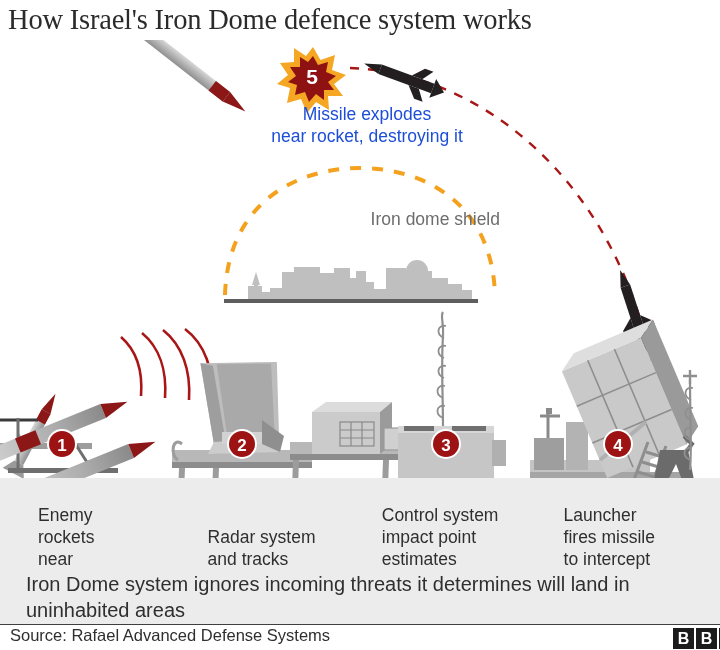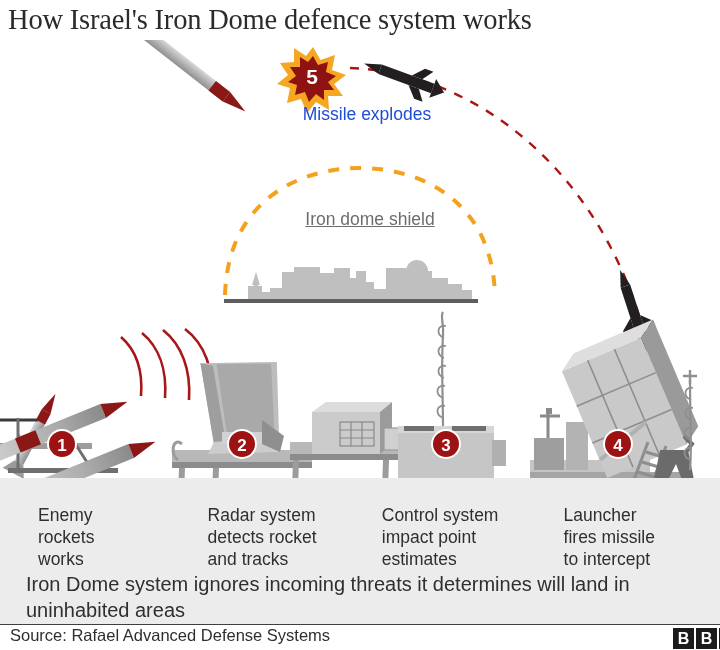--- a/index.html
+++ b/index.html
@@ -43,24 +43,23 @@
     color: #1d4ed8;
   }
   #callout-explosion {
     left: 222px; top: 104px;
     width: 290px;
   }
   #shield-label {
     position: absolute;
     left: 240px; top: 209px;
     width: 260px;
-    text-align: center;
+    text-align: right;
     font-size: 17.5px;
     color: #6d6d6d;
-    text-decoration: underline;
   }
 
   .band {
     position: absolute;
     left: 0; top: 478px;
     width: 720px; height: 147px;
     background: #ececec;
   }
   .steps {
     position: absolute;
@@ -366,35 +365,35 @@
 
         <circle cx="618" cy="404" r="15" fill="#ffffff"></circle>
         <circle cx="618" cy="404" r="13" fill="#9d1313"></circle>
         <text class="badge-num" x="618" y="411" font-size="17" text-anchor="middle">4</text>
       </g>
     </svg>
   </div>
 
   <div class="callout" id="callout-explosion">
     <div>Missile explodes</div>
+    <div>near rocket, destroying it</div>
   </div>
 
   <div id="shield-label">Iron dome shield</div>
 
   <div class="band"></div>
 
   <div class="steps">
     <div class="step-label s1">
       <div>Enemy</div>
       <div>rockets</div>
-      <div>works</div>
+      <div>near</div>
     </div>
     <div class="step-label s2">
       <div>Radar system</div>
-      <div>detects rocket</div>
       <div>and tracks</div>
     </div>
     <div class="step-label s3">
       <div>Control system</div>
       <div>impact point</div>
       <div>estimates</div>
     </div>
     <div class="step-label s4">
       <div>Launcher</div>
       <div>fires missile</div>

